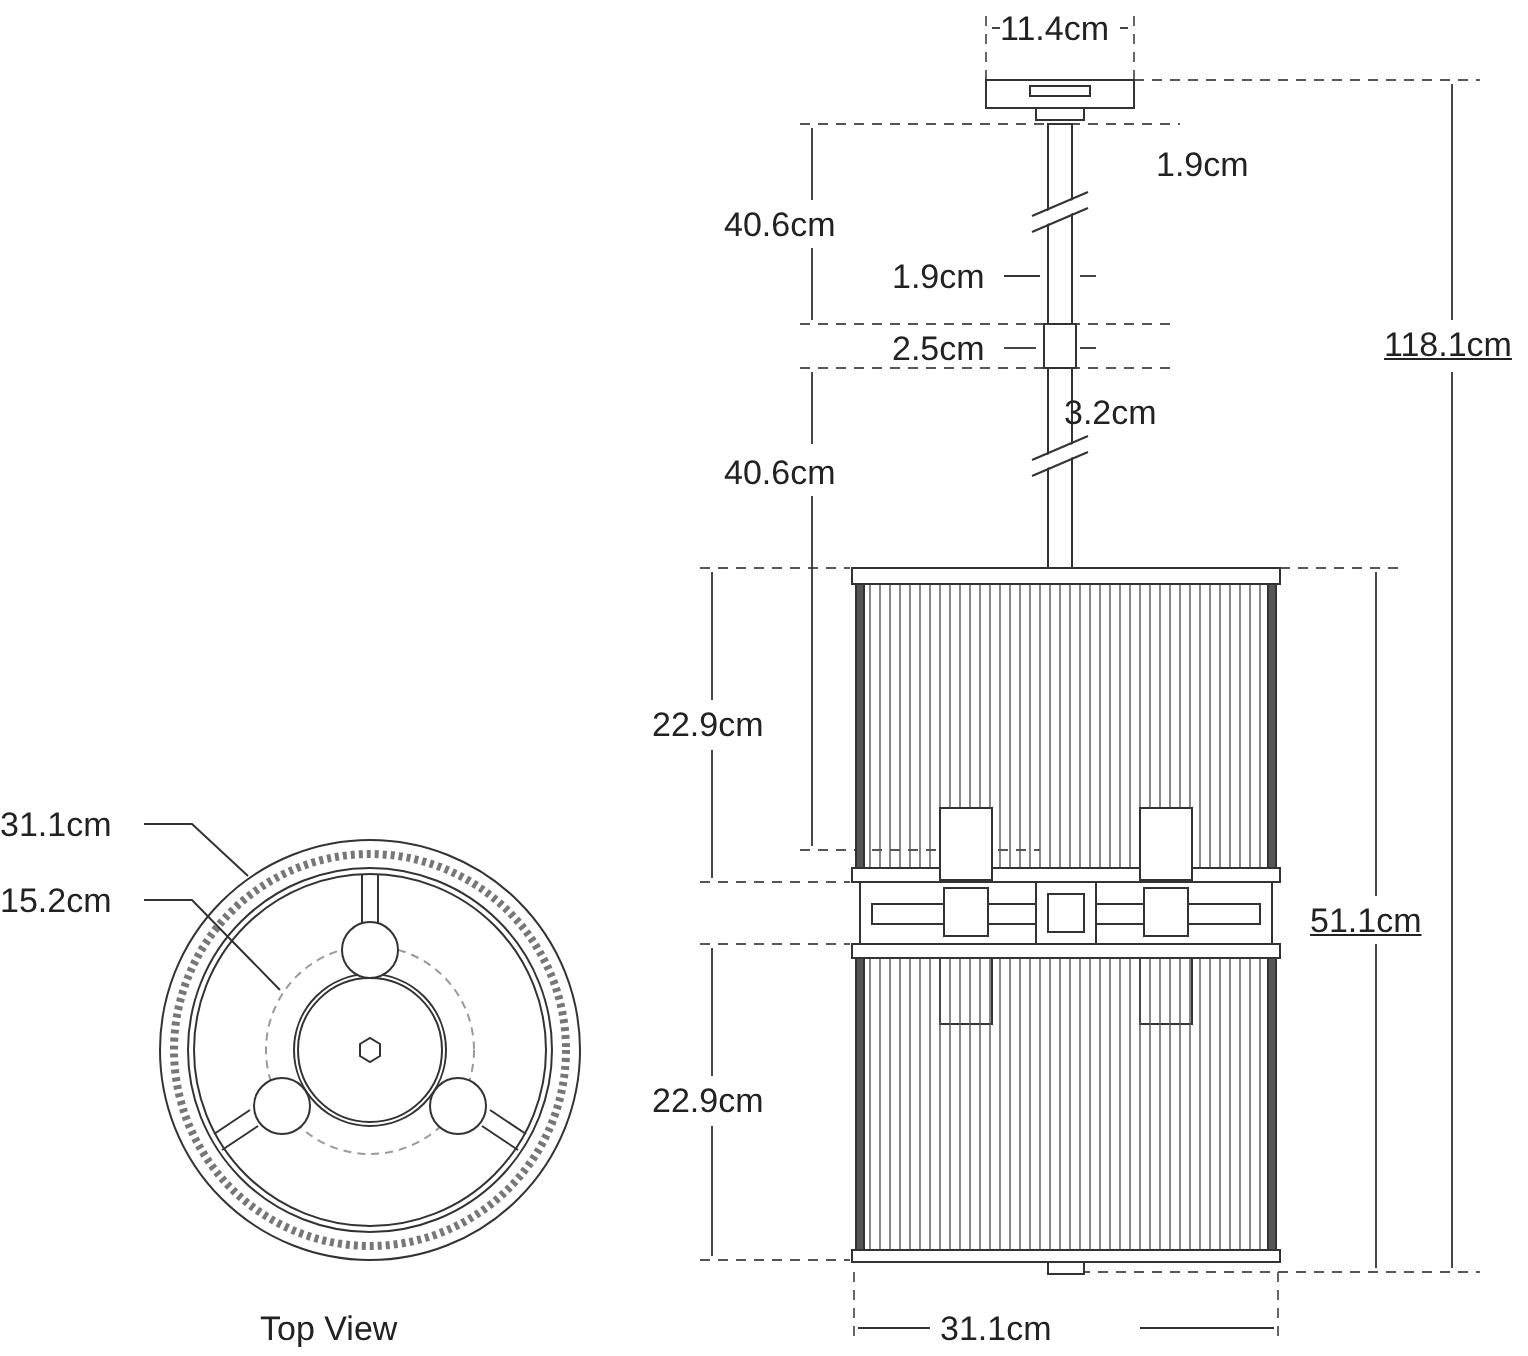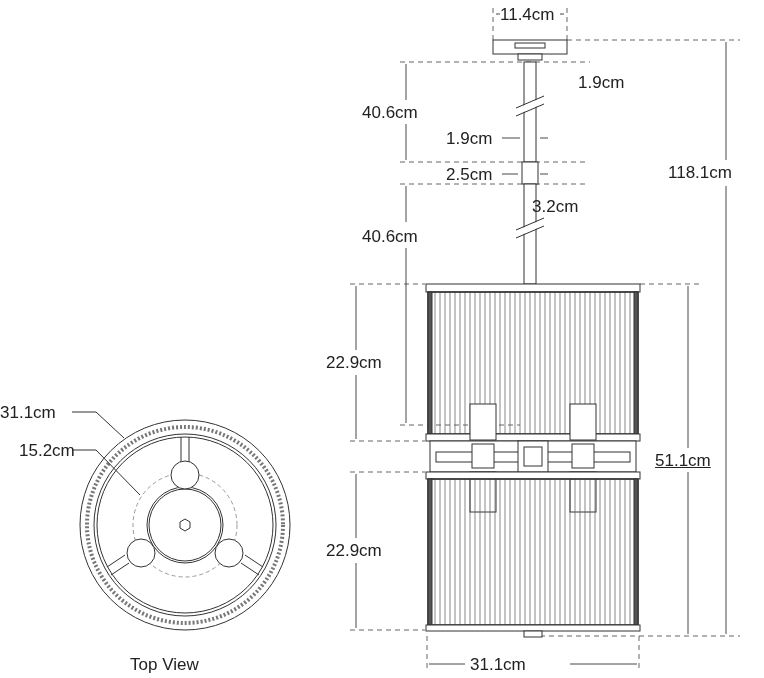--- a/index.html
+++ b/index.html
@@ -134,20 +134,20 @@
   </g>
 </svg>
 
 <div class="lbl" style="left:500px;top:6px;">11.4cm</div>
 <div class="lbl nobg" style="left:578px;top:74px;">1.9cm</div>
 <div class="lbl" style="left:362px;top:104px;">40.6cm</div>
 <div class="lbl nobg" style="left:446px;top:130px;">1.9cm</div>
 <div class="lbl nobg" style="left:446px;top:166px;">2.5cm</div>
 <div class="lbl nobg" style="left:532px;top:198px;">3.2cm</div>
 <div class="lbl" style="left:362px;top:228px;">40.6cm</div>
-<div class="lbl" style="left:668px;top:164px;">118.1cm</div>
+<div class="lbl" style="left:692px;top:164px;text-decoration:underline;">118.1cm</div>
 <div class="lbl" style="left:326px;top:354px;">22.9cm</div>
 <div class="lbl" style="left:655px;top:452px;text-decoration:underline;">51.1cm</div>
 <div class="lbl" style="left:326px;top:542px;">22.9cm</div>
 <div class="lbl" style="left:470px;top:656px;">31.1cm</div>
 <div class="lbl nobg" style="left:0px;top:404px;">31.1cm</div>
-<div class="lbl nobg" style="left:0px;top:442px;margin-left:19px;">15.2cm</div>
+<div class="lbl nobg" style="left:0px;top:442px;">15.2cm</div>
 <div class="lbl nobg" style="left:130px;top:656px;">Top View</div>
 
 </body></html>

